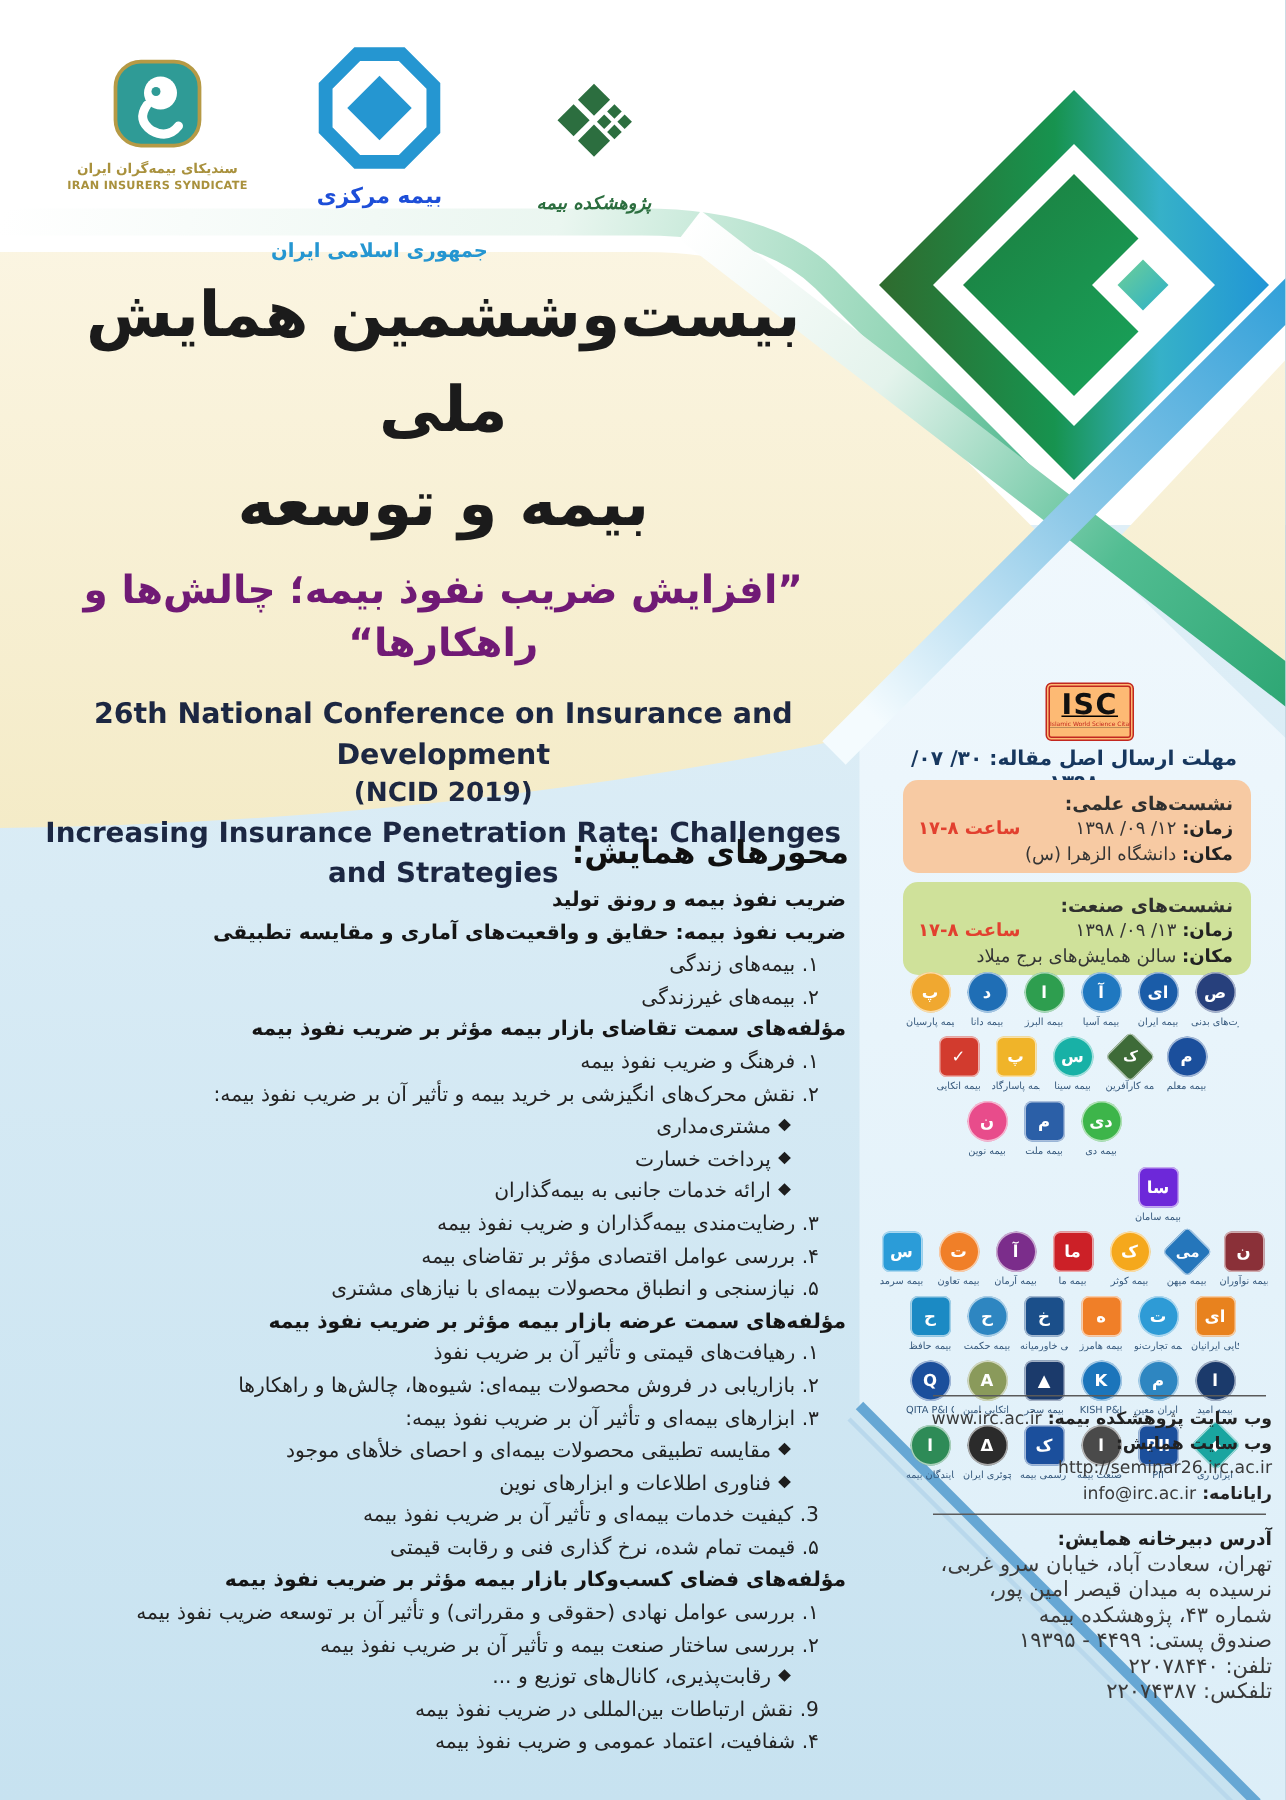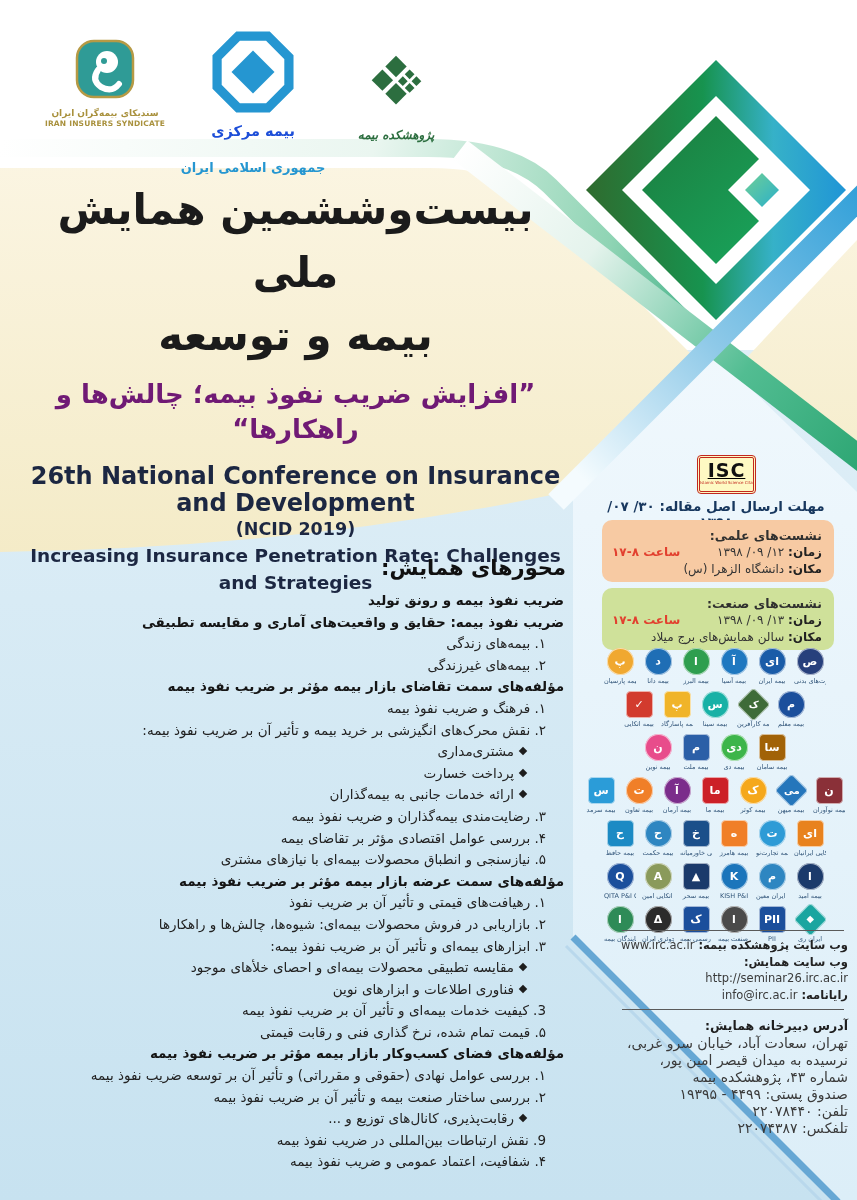--- a/index.html
+++ b/index.html
@@ -18,26 +18,26 @@
   .cbi .cap1{color:#1d4ed8;font-size:14.5px;margin-top:2px;}
   .cbi .cap2{color:#2596d1;font-size:13px;margin-top:20px;}
   .irc{left:336px;top:50px;width:120px;}
   .irc .cap1{color:#2c6e3f;font-size:12px;margin-top:2px;font-style:italic;}
 
   
   .titleblock{position:absolute;left:8px;top:178px;width:575px;text-align:center;direction:rtl;}
   .t-fa{font-size:42px;font-weight:bold;color:#1b1b1b;line-height:1.5;}
   .t-red{font-size:26px;font-weight:bold;color:#701a75;margin-top:10px;line-height:1.35;}
   .t-en{direction:ltr;margin-top:16px;color:#1c2742;font-weight:bold;}
-  .t-en .e1{font-size:24px;line-height:27px;}
+  .t-en .e1{font-size:19px;line-height:27px;}
   .t-en .e2{font-size:17.5px;line-height:25px;}
   .t-en .e3{font-size:18.5px;line-height:27px;}
 
   
-  .iscbox{position:absolute;left:697px;top:455px;width:59px;height:39px;background:#fef9c3;
+  .iscbox{position:absolute;left:697px;top:455px;width:59px;height:39px;background:#fdba74;
           border:3px double #c2271f;border-radius:4px;text-align:center;padding-top:2px;text-decoration:underline;}
   .iscbox .isc-t{font-size:19px;font-weight:bold;color:#111;line-height:20px;letter-spacing:1px;}
   .iscbox .isc-s{font-size:4px;color:#c2271f;line-height:5px;overflow:hidden;white-space:nowrap;}
   .deadline{position:absolute;left:590px;top:498px;width:252px;text-align:center;direction:rtl;
             font-size:13.5px;font-weight:bold;color:#17375e;}
   .sessbox{position:absolute;left:602px;width:232px;height:62px;border-radius:10px;direction:rtl;
            padding:7px 12px 0 10px;font-size:12px;color:#343434;}
   .sessbox.sci{top:520px;background:#f7caa3;}
   .sessbox.ind{top:588px;background:#cfe19a;}
   .sessbox .st{font-weight:bold;font-size:12.5px;color:#30302f;line-height:17px;}
@@ -314,21 +314,21 @@
           </span>
           <div class="lcap">بیمه ملت</div>
         </div>
         <div class="ltile" title="بیمه دی">
           <span class="lmark" style="background: rgb(61, 181, 74);">
             <span>دی</span>
           </span>
           <div class="lcap">بیمه دی</div>
         </div>
         <div class="ltile" title="بیمه سامان">
-          <span class="lmark square" style="background: #a16207;">
+          <span class="lmark square" style="background: #6d28d9; margin-top: 44px;">
             <span>سا</span>
           </span>
           <div class="lcap">بیمه سامان</div>
         </div>
       </div>
       <div class="lrow">
         <div class="ltile" title="بیمه سرمد">
           <span class="lmark square" style="background: rgb(43, 156, 216);">
             <span>س</span>
           </span>

